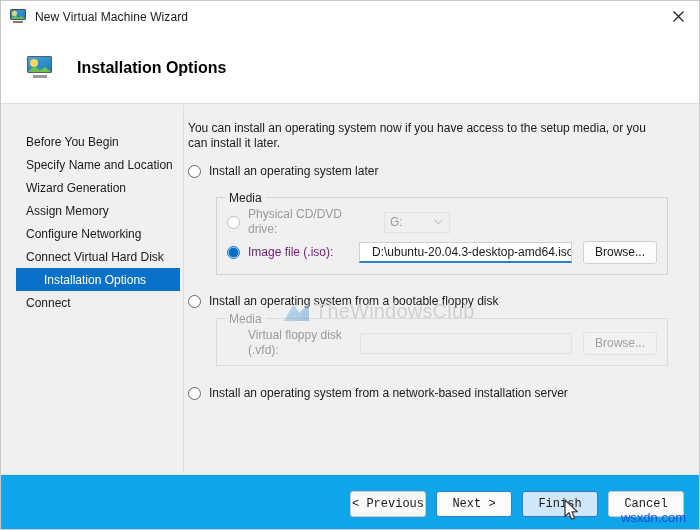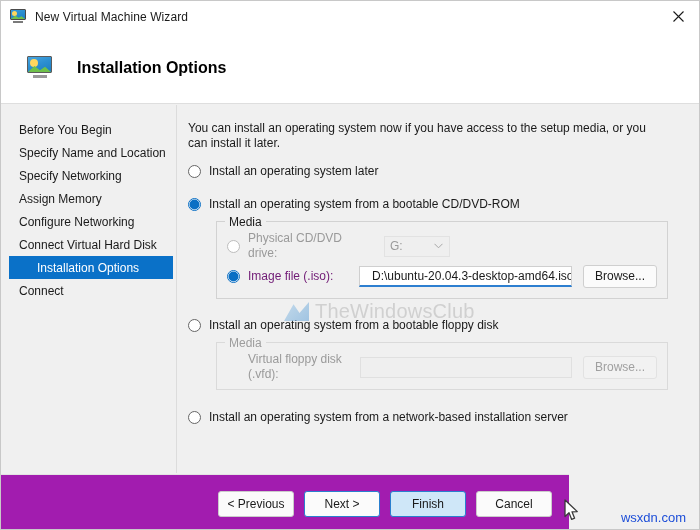--- a/index.html
+++ b/index.html
@@ -103,25 +103,25 @@
     font-size: 16px; font-weight: bold; color: #000000;
   }
 
   
   #body {
     position: absolute; top: 104px; left: 0;
     width: 700px; height: 368px;
     background: #f0f0f0;
   }
   #sidebar {
-    position: absolute; left: 4px; top: 0;
+    position: absolute; left: 11px; top: 0;
     width: 172px; height: 368px;
     background: #f0f0f0;
     border-right: 1px solid #dcdcdc;
-    padding-top: 13px;
+    padding-top: 25px;
   }
   .nav-item {
     height: 23px;
     display: flex; align-items: center;
     padding-left: 14px;
     font-size: 12px; color: #1a1a1a;
     cursor: pointer;
     white-space: nowrap;
   }
   .nav-item.selected {
@@ -249,23 +249,24 @@
   }
   .browse-btn.disabled {
     color: #a0a0a0;
     background: #f2f2f2;
     border-color: #e2e2e2;
   }
 
   
   #footer {
     position: absolute; top: 473px; left: 0;
-    width: 568px; height: 57px;
-    background: #a21caf;
+    width: 700px; height: 57px;
+    background: #0ea5e9;
     border-top: 1px solid #e3e3e3;
+    font-family: Liberation Mono, monospace;
   }
   #footer-buttons {
     position: absolute; right: 17px; top: 16px;
     display: flex; gap: 10px;
   }
   .wiz-btn {
     width: 76px; height: 26px;
     border: 1px solid #cbcbcb;
     background: #fbfbfb;
     border-radius: 3px;
@@ -342,21 +343,21 @@
   <div id="body">
 
     <div id="sidebar">
       <div class="nav-item">
           <span>Before You Begin</span>
         </div>
       <div class="nav-item">
           <span>Specify Name and Location</span>
         </div>
       <div class="nav-item">
-          <span>Specify Networking</span>
+          <span>Wizard Generation</span>
         </div>
       <div class="nav-item">
           <span>Assign Memory</span>
         </div>
       <div class="nav-item">
           <span>Configure Networking</span>
         </div>
       <div class="nav-item">
           <span>Connect Virtual Hard Disk</span>
         </div>
@@ -370,24 +371,20 @@
 
     <div id="content">
 
       <div id="intro-text">You can install an operating system now if you have access to the setup media, or you can install it later.</div>
 
       <div class="radio-row" style="margin-bottom:18px;">
         <span class="radio"></span>
         <span class="radio-label">Install an operating system later</span>
       </div>
 
-      <div class="radio-row">
-        <span class="radio checked"></span>
-        <span class="radio-label">Install an operating system from a bootable CD/DVD-ROM</span>
-      </div>
 
       <div class="groupbox enabled" style="width:452px;">
         <span class="groupbox-title">Media</span>
 
         <div class="media-row disabled">
           <span class="radio disabled"></span>
           <span class="media-label" style="width:124px;">Physical CD/DVD drive:</span>
           <span class="combo">
             <span>G:</span>
             <span class="chev">

